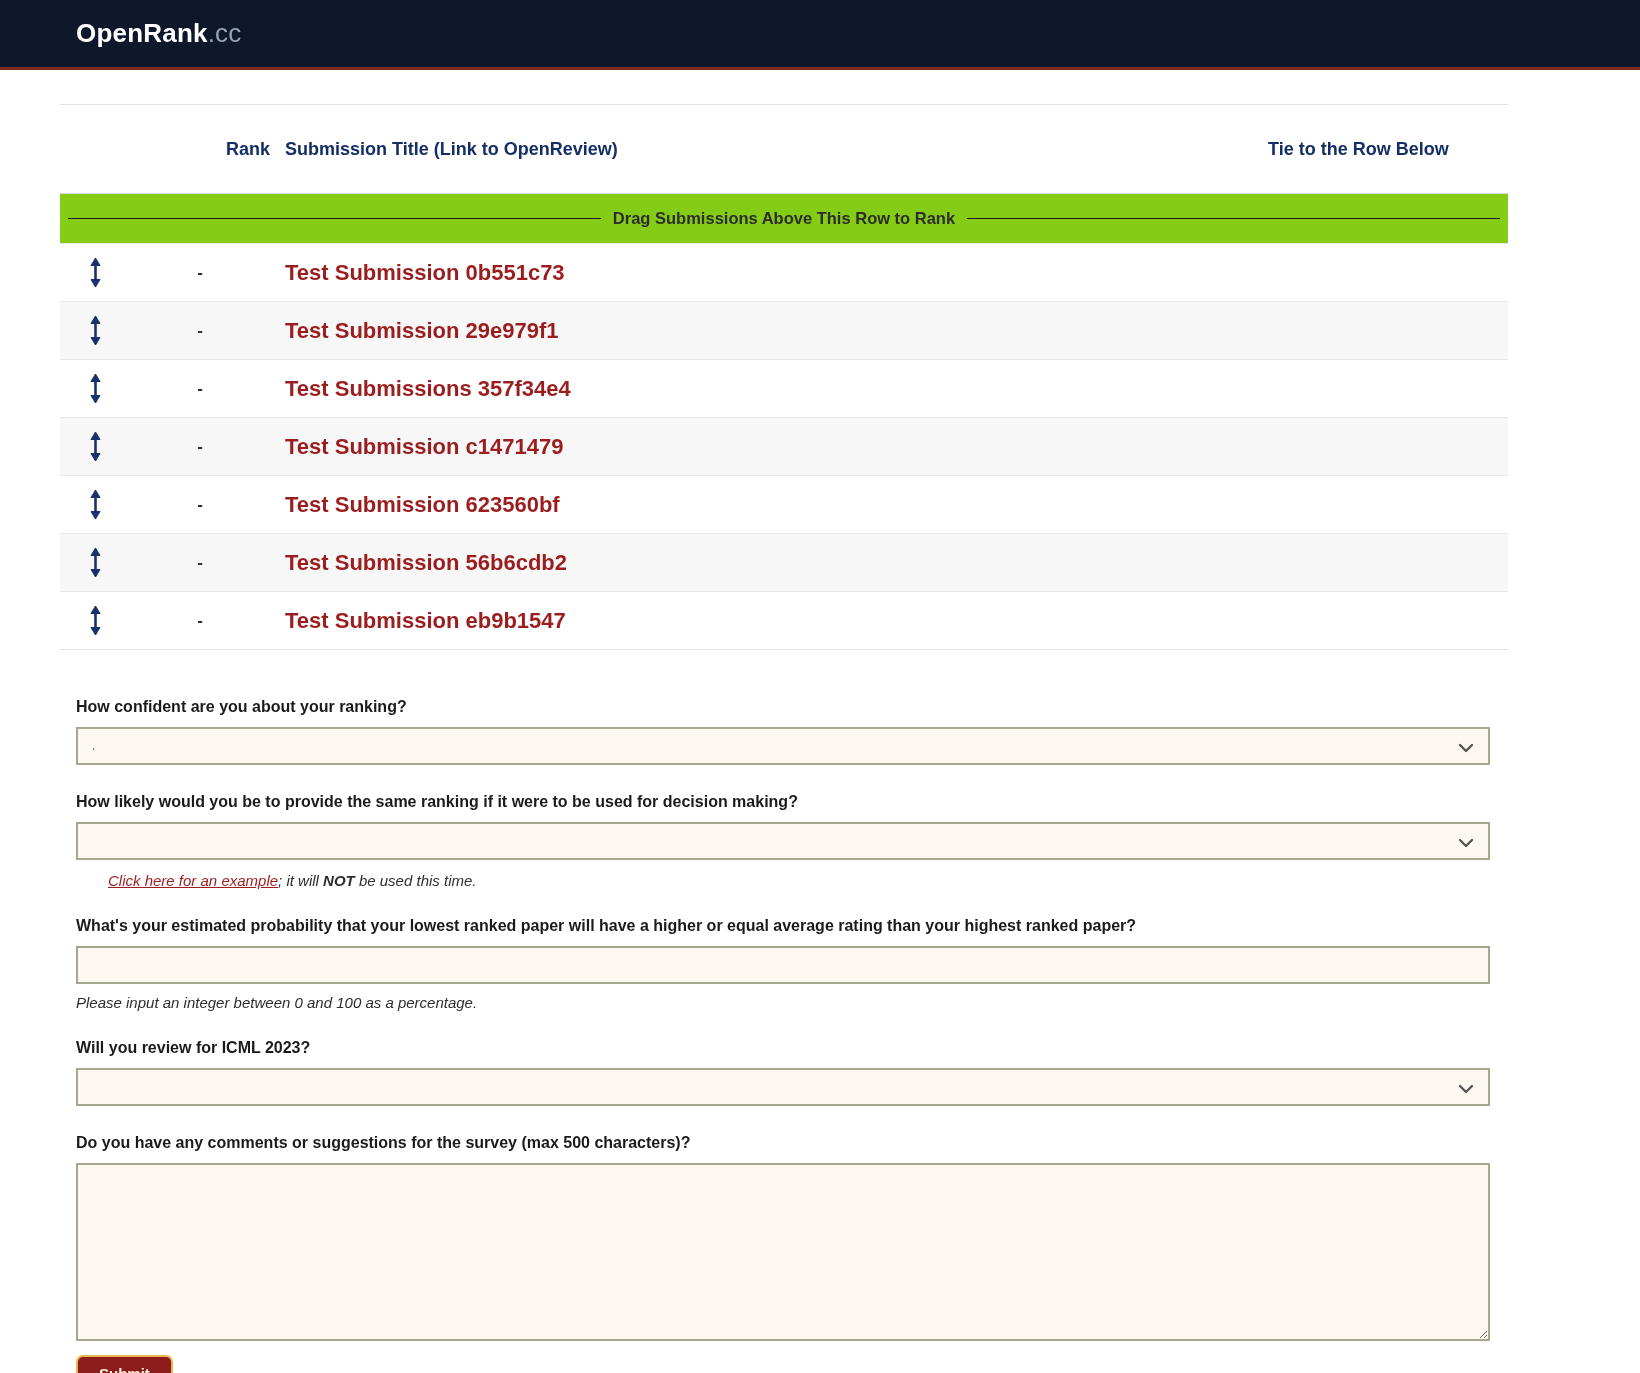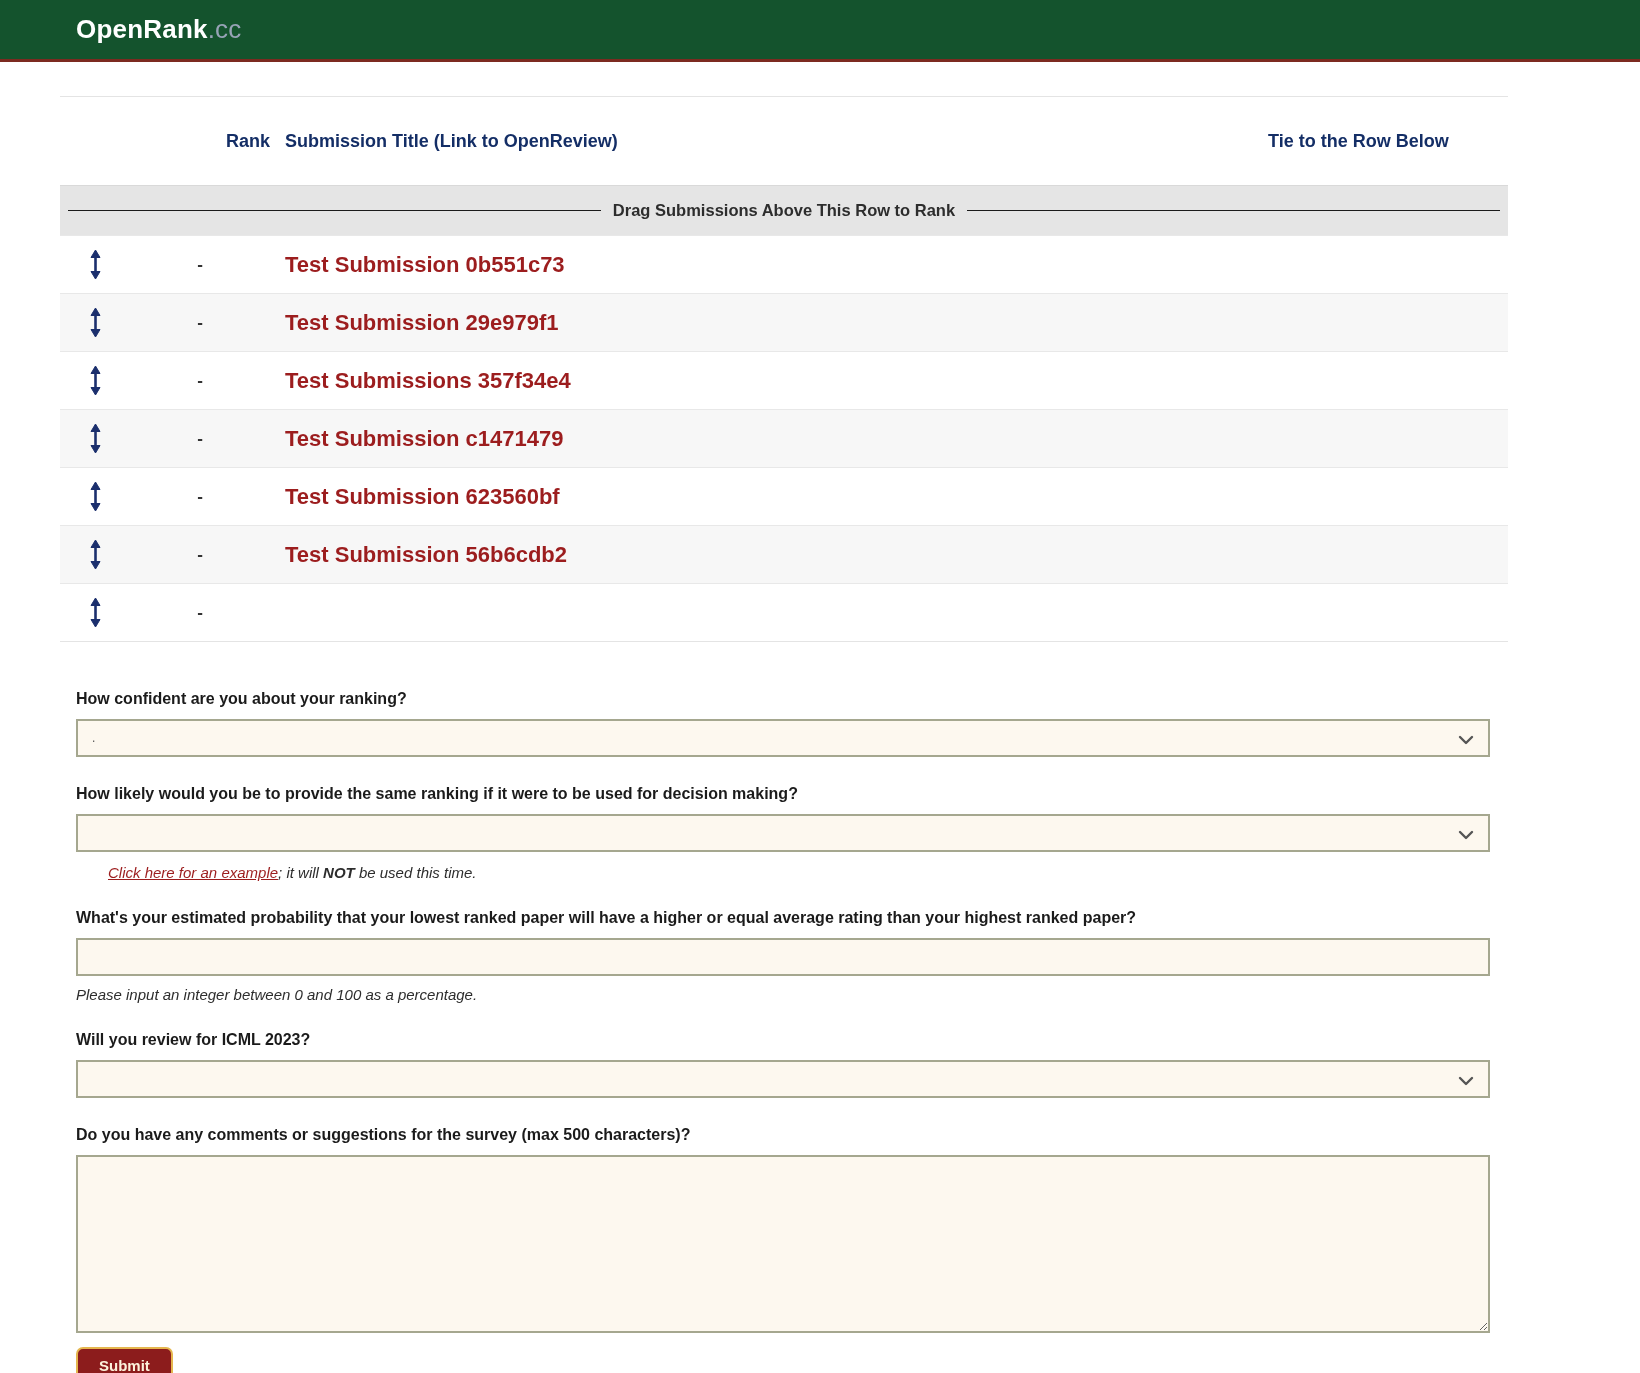--- a/index.html
+++ b/index.html
@@ -1,35 +1,35 @@
 <!DOCTYPE html>
 <html><head>
 <meta charset="utf-8">
 <style>
   * { box-sizing: border-box; margin: 0; padding: 0; }
   html, body { width: 1640px; min-height: 1373px; background: #ffffff;
     font-family: "Liberation Sans", sans-serif; }
 
   
-  .topbar { height: 62px; background: #14532d; border-bottom: 3px solid #7c2a20;
+  .topbar { height: 70px; background: #0f172a; border-bottom: 3px solid #7c2a20;
     display: flex; align-items: center; padding: 0 76px; }
   .brand { font-size: 26px; font-weight: bold; color: #ffffff; letter-spacing: .2px; }
   .brand .suffix { color: #97a3b6; font-weight: normal; }
 
   
   .table-wrap { margin: 34px 132px 0 60px; border-top: 1px solid #e4e4e4;
     border-bottom: 1px solid #e4e4e4; }
   .thead { display: flex; align-items: center; height: 88px;
     color: #142e66; font-weight: bold; font-size: 18px; }
   .col-drag { width: 70px; flex: none; }
   .col-rank { width: 140px; flex: none; text-align: right; }
   .col-title { flex: 1 1 auto; padding-left: 15px; text-align: left; }
   .col-tie { width: 240px; flex: none; }
 
-  .divider-row { height: 50px; background: #e5e5e5; border-top: 1px solid #d9d9d9;
+  .divider-row { height: 50px; background: #84cc16; border-top: 1px solid #d9d9d9;
     display: flex; align-items: center; padding: 0 8px; }
   .divider-row .line { flex: 1 1 auto; height: 1px; background: #1b1b1b; }
   .divider-row .divlabel { padding: 0 12px; font-weight: bold; font-size: 16.5px;
     color: #2d2d2d; white-space: nowrap; }
 
   .row { display: flex; align-items: center; height: 58px; border-top: 1px solid #e8e8e8; }
   .row:nth-child(odd) { background: #ffffff; }
   .row:nth-child(even) { background: #f7f7f7; }
   .cell-drag { width: 70px; flex: none; display: flex; justify-content: center; cursor: grab; }
   .cell-rank { width: 140px; flex: none; text-align: center; font-weight: bold;
@@ -182,20 +182,21 @@
       <div class="cell-drag">
         <svg class="drag-svg" width="13" height="29" viewBox="0 0 13 29">
             <g fill="#1b2f6d" stroke="#1b2f6d">
               <line x1="6.5" y1="5" x2="6.5" y2="24" stroke-width="2.6"></line>
               <path d="M6.5 0 L2 7.5 L11 7.5 Z"></path>
               <path d="M6.5 29 L2 21.5 L11 21.5 Z"></path>
             </g>
           </svg>
       </div>
       <div class="cell-rank">-</div>
+      <div class="cell-title"><a href="#">Test Submission eb9b1547</a></div>
       <div class="cell-tie"></div>
     </div>
   </section>
 
   <section class="form">
 
     <div class="q-label">How confident are you about your ranking?</div>
     <div class="select" role="combobox">
       <span>.</span>
       <svg class="chev" width="16" height="16" viewBox="0 0 16 16">

